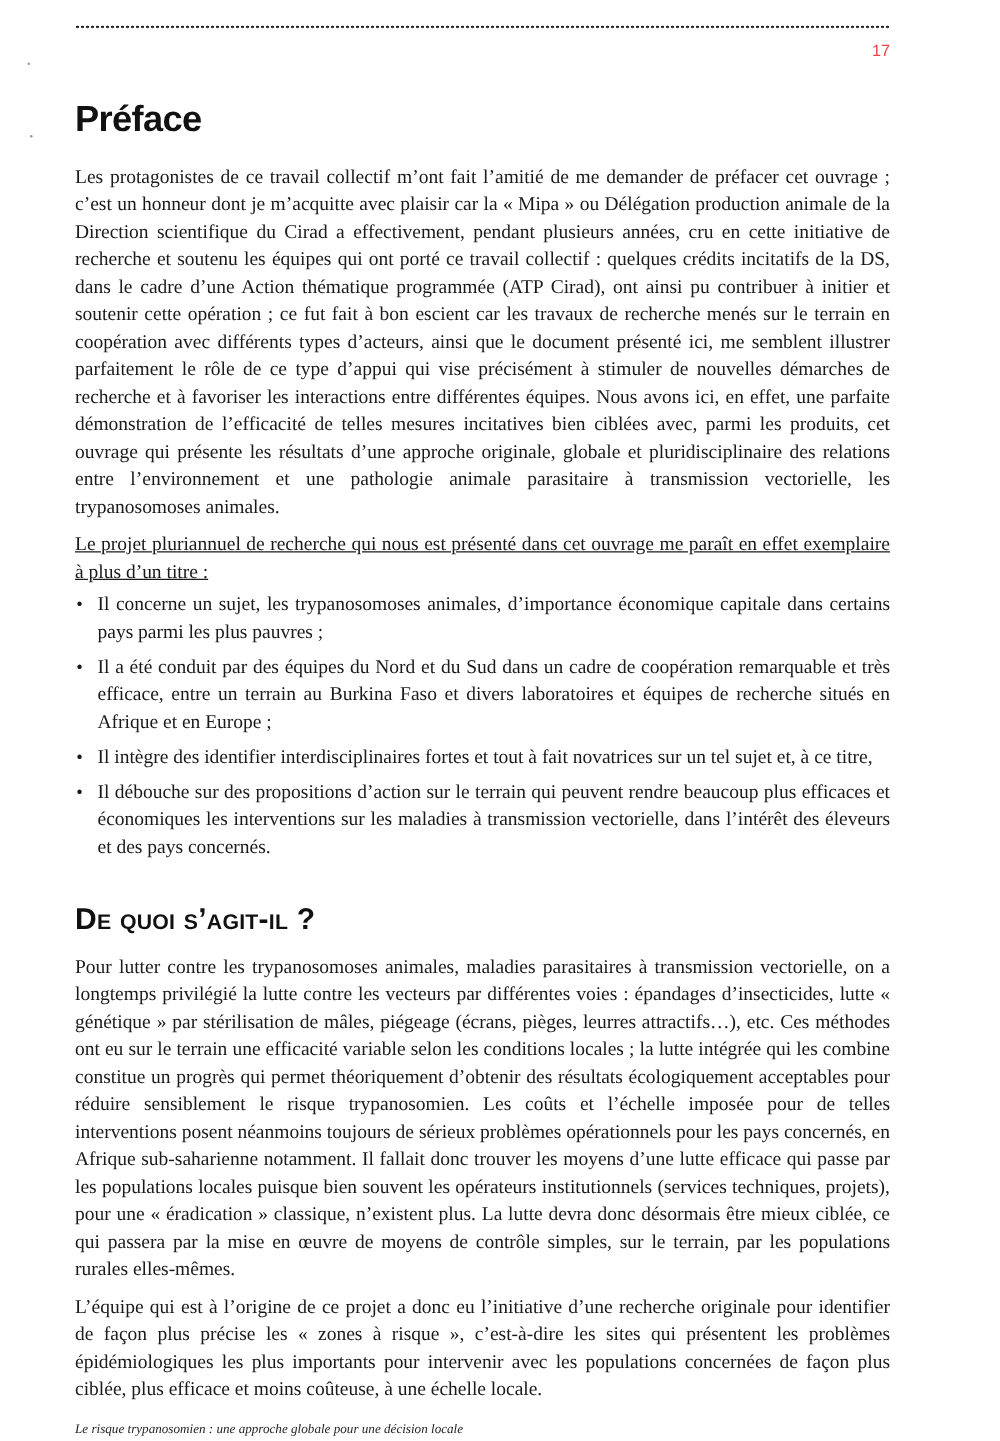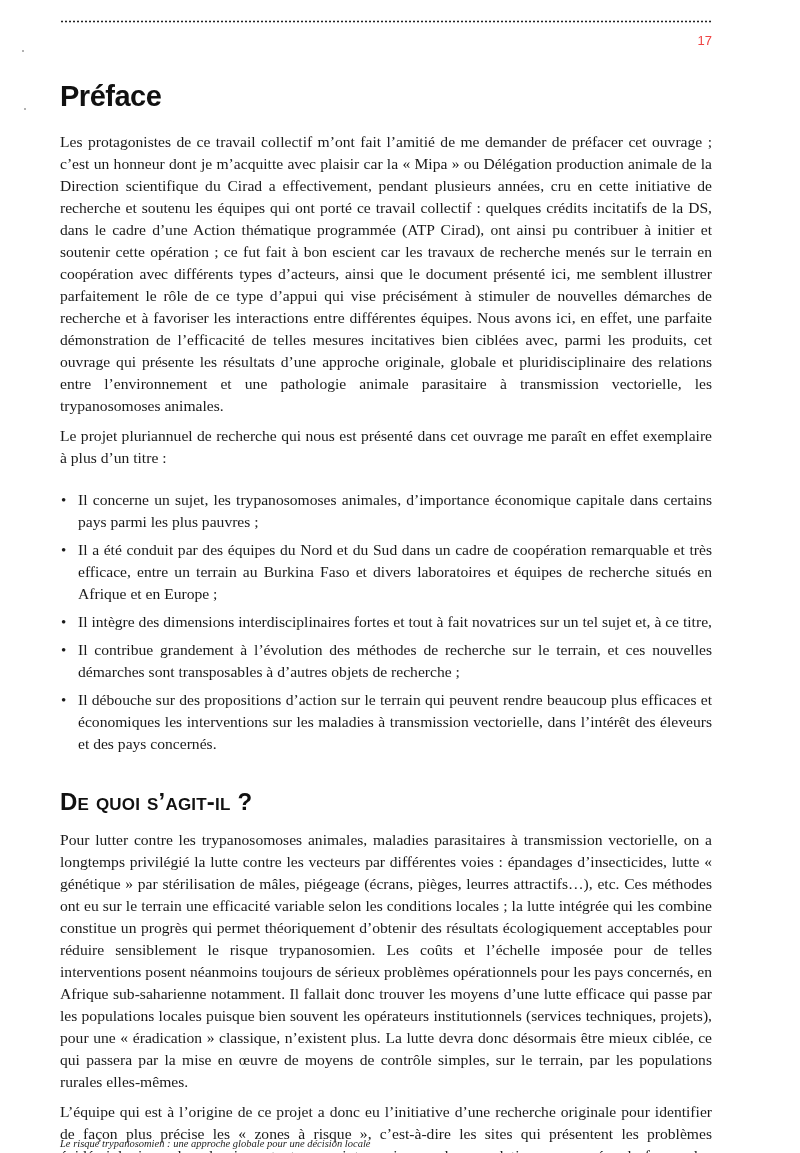--- a/index.html
+++ b/index.html
@@ -107,26 +107,25 @@
 <div class="dotted-rule"></div>
 <div class="page-number">17</div>
 
 <span class="margin-mark" style="left:22px; top:50px;"></span>
 <span class="margin-mark" style="left:24px; top:108px;"></span>
 
 <h1 class="title">Préface</h1>
 
 <div class="content">
   <p>Les protagonistes de ce travail collectif m’ont fait l’amitié de me demander de préfacer cet ouvrage ; c’est un honneur dont je m’acquitte avec plaisir car la « Mipa » ou Délégation production animale de la Direction scientifique du Cirad a effectivement, pendant plusieurs années, cru en cette initiative de recherche et sou­tenu les équipes qui ont porté ce travail collectif : quelques crédits incitatifs de la DS, dans le cadre d’une Action thématique programmée (ATP Cirad), ont ainsi pu contribuer à initier et soutenir cette opération ; ce fut fait à bon escient car les travaux de recherche menés sur le terrain en coopération avec différents types d’acteurs, ainsi que le document présenté ici, me semblent illustrer parfaitement le rôle de ce type d’appui qui vise précisément à stimuler de nouvelles démarches de recherche et à favoriser les interactions entre différentes équipes. Nous avons ici, en effet, une parfaite démonstration de l’efficacité de telles mesures incitatives bien ciblées avec, parmi les produits, cet ouvrage qui présente les résultats d’une approche origi­nale, globale et pluridisciplinaire des relations entre l’environnement et une pathologie animale parasitaire à transmission vectorielle, les trypanosomoses animales.</p>
-  <p style="margin-bottom:20px;">Le projet pluriannuel de recherche qui nous est présenté dans cet ouvrage me paraît en effet exemplaire à plus d’un titre :</p>
+  <p style="margin-bottom:4px;text-decoration:underline;">Le projet pluriannuel de recherche qui nous est présenté dans cet ouvrage me paraît en effet exemplaire à plus d’un titre :</p>
   <ul>
     <li>Il concerne un sujet, les trypanosomoses animales, d’importance économique capitale dans certains pays parmi les plus pauvres ;</li>
     <li>Il a été conduit par des équipes du Nord et du Sud dans un cadre de coopération remarquable et très efficace, entre un terrain au Burkina Faso et divers laboratoires et équipes de recherche situés en Afrique et en Europe ;</li>
-    <li>Il intègre des dimensions interdisciplinaires fortes et tout à fait novatrices sur un tel sujet et, à ce titre,</li>
-    <li>Il contribue grandement à l’évolution des méthodes de recherche sur le terrain, et ces nouvelles démarches sont transposables à d’autres objets de recherche ;</li>
+    <li>Il intègre des identifier interdisciplinaires fortes et tout à fait novatrices sur un tel sujet et, à ce titre,</li>
     <li>Il débouche sur des propositions d’action sur le terrain qui peuvent rendre beaucoup plus efficaces et économiques les interventions sur les maladies à transmission vectorielle, dans l’intérêt des éleveurs et des pays concernés.</li>
   </ul>
 
   <h2 class="section-heading">De quoi s’agit-il ?</h2>
 
   <p>Pour lutter contre les trypanosomoses animales, maladies parasitaires à transmission vectorielle, on a long­temps privilégié la lutte contre les vecteurs par différentes voies : épandages d’insecticides, lutte « géné­tique » par stérilisation de mâles, piégeage (écrans, pièges, leurres attractifs…), etc. Ces méthodes ont eu sur le terrain une efficacité variable selon les conditions locales ; la lutte intégrée qui les combine constitue un progrès qui permet théoriquement d’obtenir des résultats écologiquement acceptables pour réduire sensi­blement le risque trypanosomien. Les coûts et l’échelle imposée pour de telles interventions posent néan­moins toujours de sérieux problèmes opérationnels pour les pays concernés, en Afrique sub-saharienne notamment. Il fallait donc trouver les moyens d’une lutte efficace qui passe par les populations locales puisque bien souvent les opérateurs institutionnels (services techniques, projets), pour une « éradication » classique, n’existent plus. La lutte devra donc désormais être mieux ciblée, ce qui passera par la mise en œuvre de moyens de contrôle simples, sur le terrain, par les populations rurales elles-mêmes.</p>
   <p>L’équipe qui est à l’origine de ce projet a donc eu l’initiative d’une recherche originale pour identifier de façon plus précise les « zones à risque », c’est-à-dire les sites qui présentent les problèmes épidémiolo­giques les plus importants pour intervenir avec les populations concernées de façon plus ciblée, plus effi­cace et moins coûteuse, à une échelle locale.</p>
 </div>
 
 <div class="footer">Le risque trypanosomien : une approche globale pour une décision locale</div>

